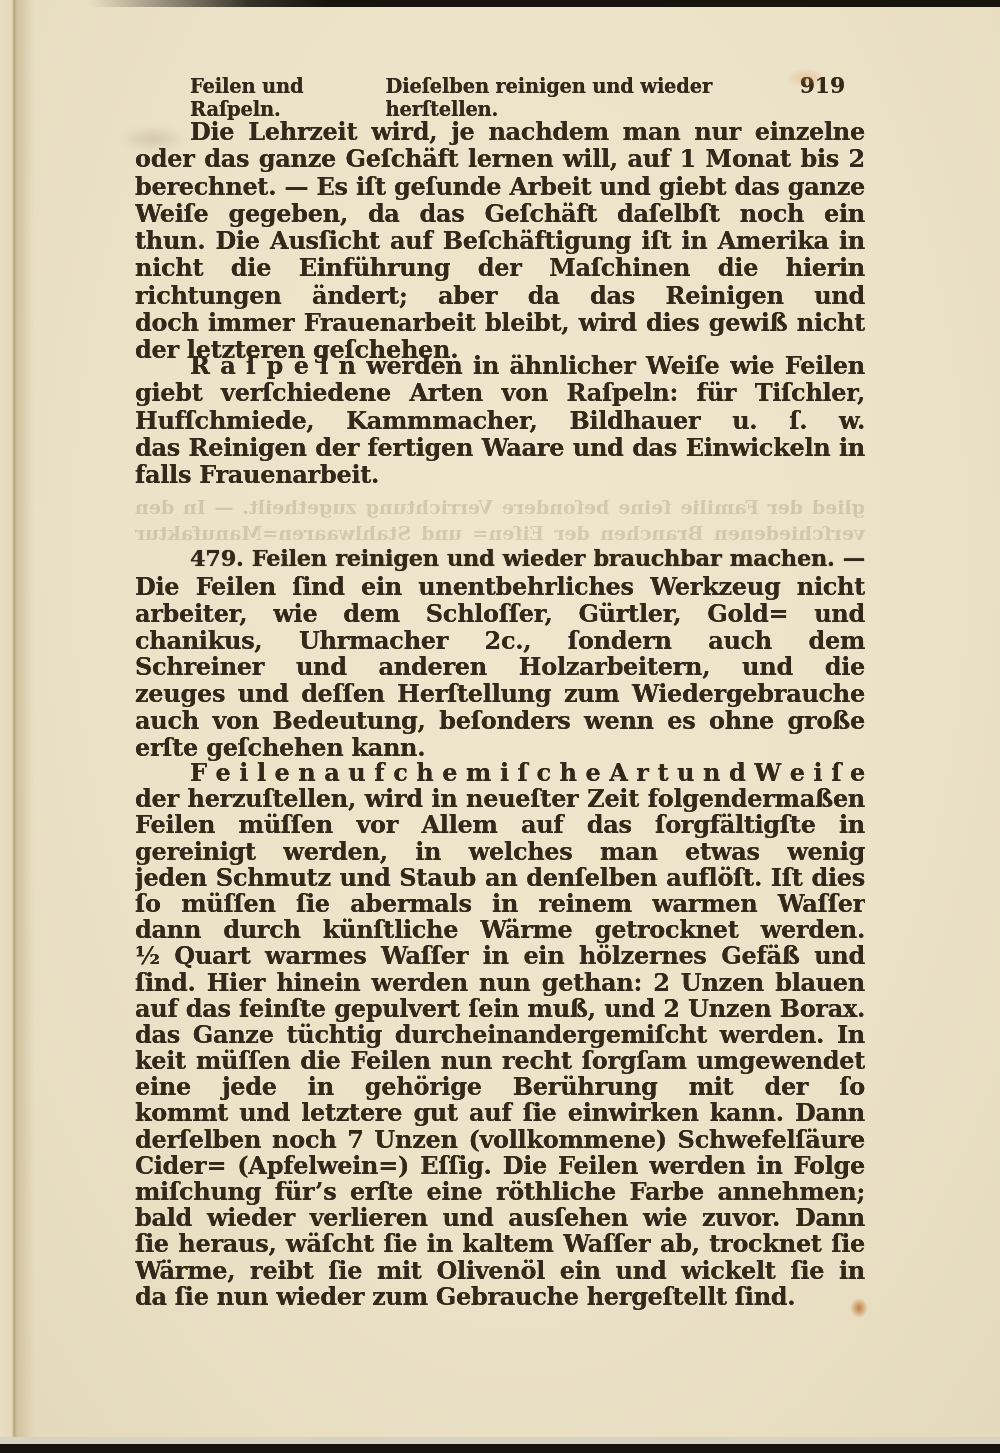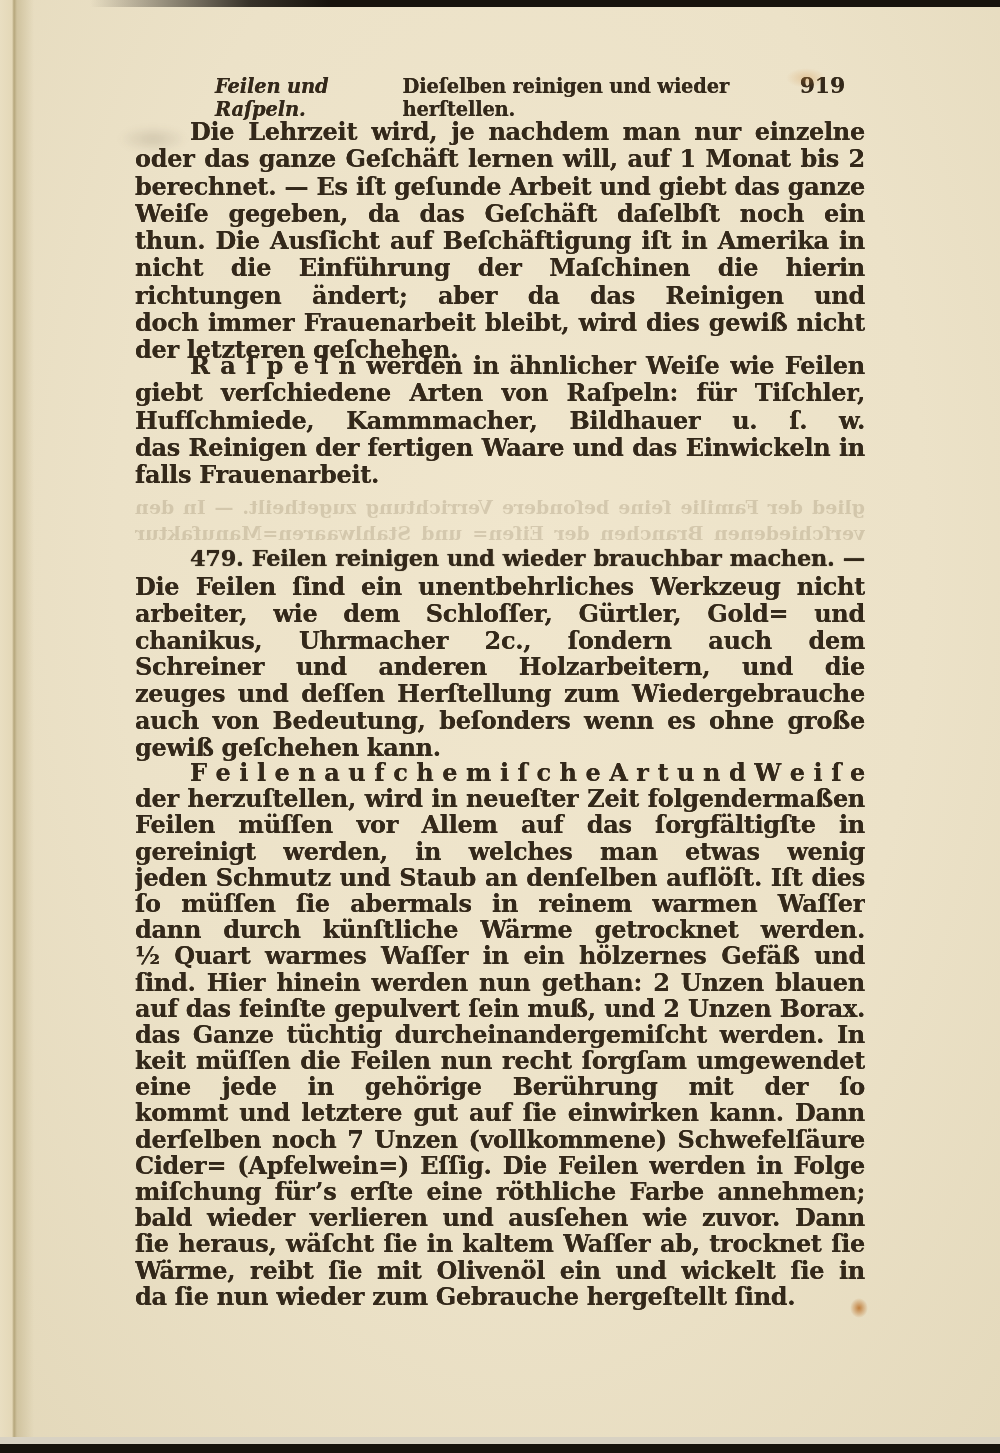--- a/index.html
+++ b/index.html
@@ -15,21 +15,21 @@
   .edge-bottom-light{position:absolute;left:0;right:0;bottom:9px;height:7px;background:#d8d2c3;}
   .edge-bottom-dark{position:absolute;left:0;right:0;bottom:0;height:9px;background:#17130d;}
   .crease{position:absolute;top:0;bottom:0;left:0;width:34px;
     background:linear-gradient(to right,#e9dec1 0px,#e4d8b8 12px,#b5a67b 14px,#d0c39f 17px,rgba(236,226,200,0) 34px);}
   .edge-right{position:absolute;top:7px;bottom:9px;right:0;width:26px;opacity:.55;
     background:repeating-linear-gradient(to right,#ead fc 0,#e9dec2 0 3px,#d2c59d 3px 4px);}
   
   .running-head{position:absolute;left:135px;top:72px;width:730px;display:flex;align-items:baseline;
     justify-content:space-between;padding:0 0 0 0;font-size:19.5px;letter-spacing:-0.2px;
     text-shadow:0 0 .4px rgba(45,33,17,.85);}
-  .running-head .rh1{margin-left:80px;font-style:italic;}
+  .running-head .rh1{margin-left:55px;}
   .running-head .rh-num{font-size:22px;margin-right:20px;}
   
   .para{position:absolute;left:135px;width:730px;}
   .para-1{top:118px;}
   .para-2{top:352px;}
   .para-3{top:545px;}
   .para-4{top:760px;}
   .line{font-size:24px;line-height:27.3px;height:27.3px;overflow:hidden;
     text-align:justify;text-align-last:justify;letter-spacing:-0.3px;
     text-shadow:0 0 .45px rgba(45,33,17,.9);}
@@ -91,21 +91,21 @@
       <div class="line last">falls Frauenarbeit.</div>
     </div>
   <div class="para para-3">
       <div class="line first heading">479. Feilen reinigen und wieder brauchbar machen. —</div>
       <div class="line">Die Feilen ſind ein unentbehrliches Werkzeug nicht blos dem Metall=</div>
       <div class="line">arbeiter, wie dem Schloſſer, Gürtler, Gold= und Silberarbeiter, Me=</div>
       <div class="line">chanikus, Uhrmacher 2c., ſondern auch dem Kammmacher, Drechsler,</div>
       <div class="line">Schreiner und anderen Holzarbeitern, und die Reinigung dieſes Werk=</div>
       <div class="line">zeuges und deſſen Herſtellung zum Wiedergebrauche iſt daher gewiß</div>
       <div class="line">auch von Bedeutung, beſonders wenn es ohne große Mühe und Ko=</div>
-      <div class="line last">gewiß geſchehen kann.</div>
+      <div class="line last">erſte geſchehen kann.</div>
     </div>
   <div class="para para-4">
       <div class="line first">F&nbsp;e&nbsp;i&nbsp;l&nbsp;e&nbsp;n a&nbsp;u&nbsp;f c&nbsp;h&nbsp;e&nbsp;m&nbsp;i&nbsp;ſ&nbsp;c&nbsp;h&nbsp;e A&nbsp;r&nbsp;t u&nbsp;n&nbsp;d W&nbsp;e&nbsp;i&nbsp;ſ&nbsp;e zu reinigen und wie=</div>
       <div class="line">der herzuſtellen, wird in neueſter Zeit folgendermaßen gethan: Die</div>
       <div class="line">Feilen müſſen vor Allem auf das ſorgfältigſte in warmem Waſſer</div>
       <div class="line">gereinigt werden, in welches man etwas wenig Potaſche thut, welche</div>
       <div class="line">jeden Schmutz und Staub an denſelben auflöſt. Iſt dies geſchehen,</div>
       <div class="line">ſo müſſen ſie abermals in reinem warmen Waſſer abgewaſchen und</div>
       <div class="line">dann durch künſtliche Wärme getrocknet werden. Dann ſchüttet man</div>
       <div class="line">½ Quart warmes Waſſer in ein hölzernes Gefäß und legt ſo viele</div>

